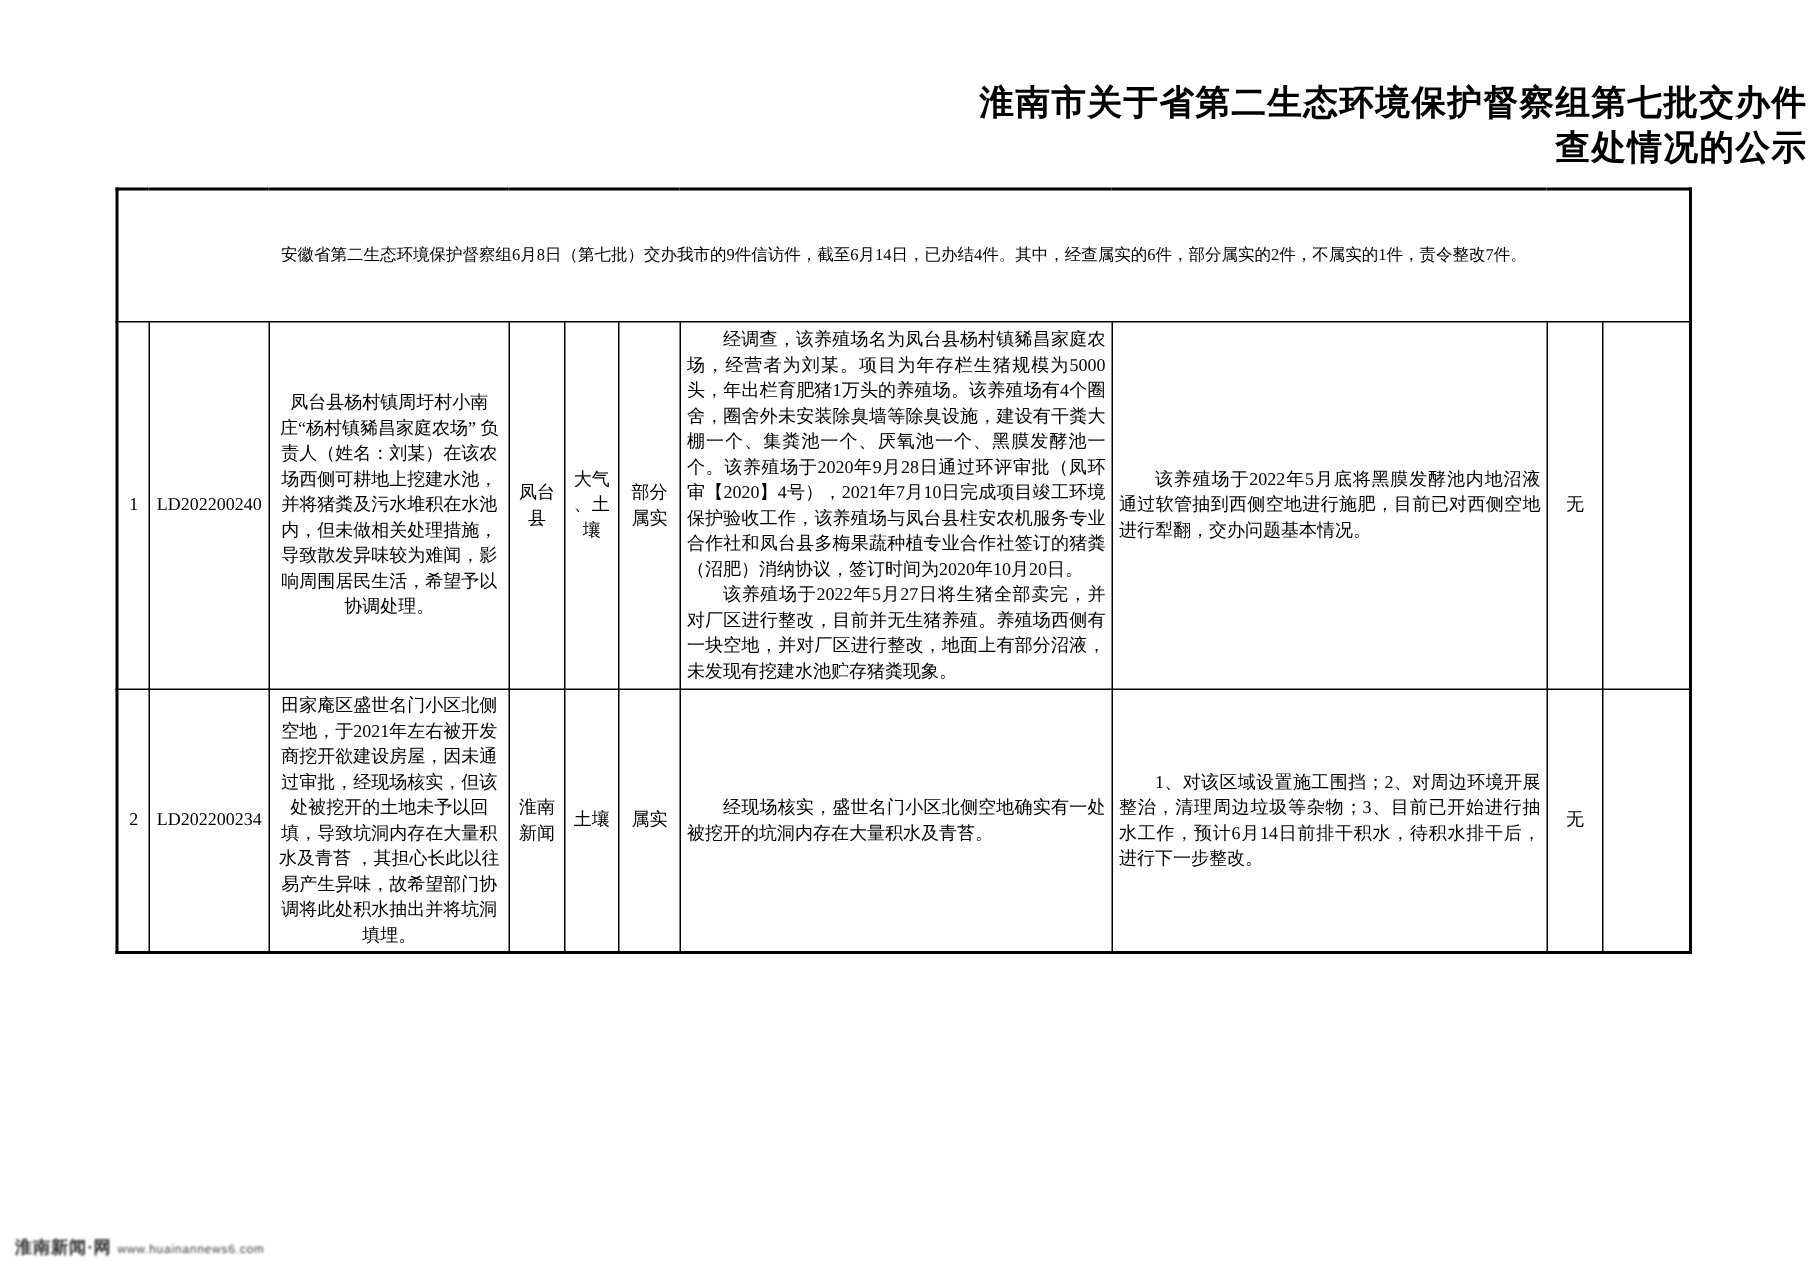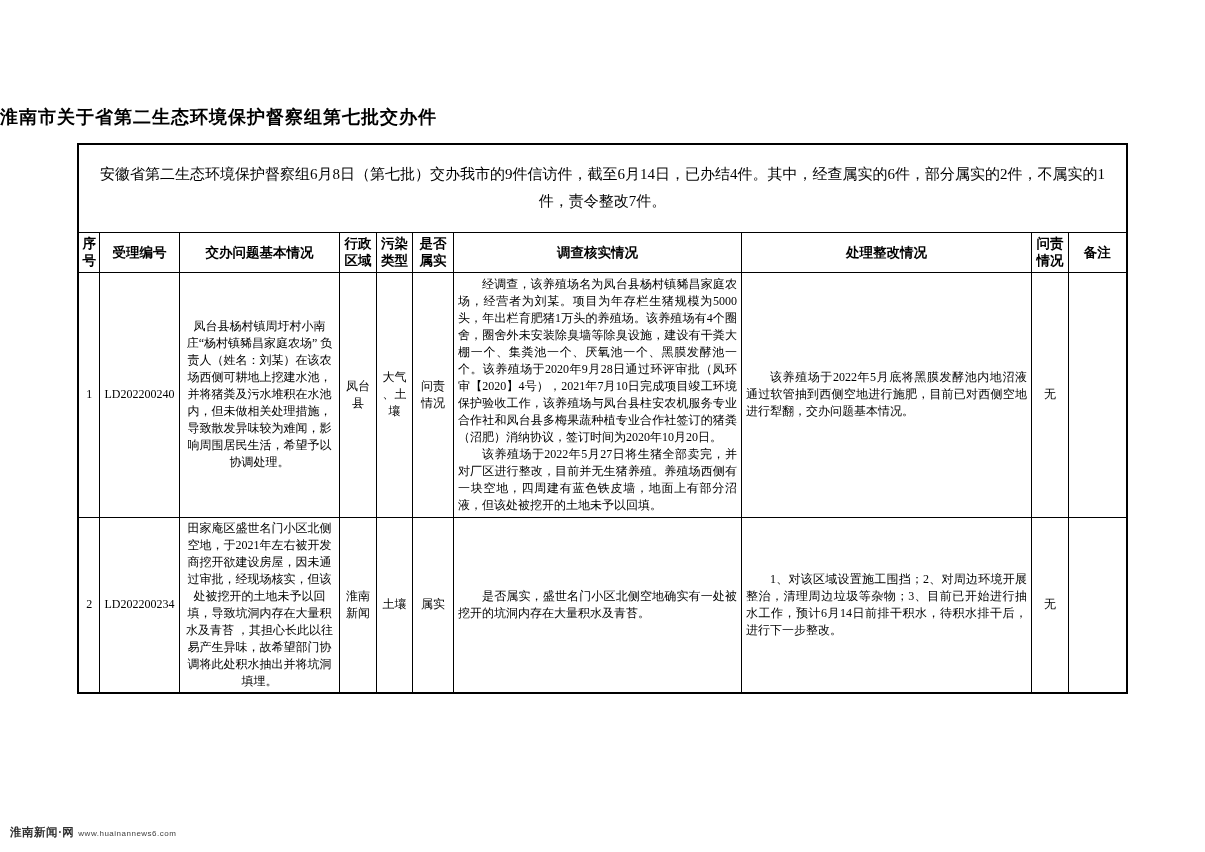--- a/index.html
+++ b/index.html
@@ -7,44 +7,44 @@
     width: 1205px; height: 852px;
     background: #ffffff;
     font-family: "Liberation Serif", "DejaVu Serif", serif;
     color: #000;
     overflow: hidden;
     position: relative;
   }
   .doc { width: 1205px; height: 852px; position: relative; }
 
   .title-block {
-    padding-top: 102px;
-    text-align: left;
+    padding-top: 54px;
+    text-align: right;
     font-weight: bold;
-    font-size: 18px;
+    font-size: 23px;
     line-height: 30px;
     letter-spacing: 1px;
   }
 
   table.report {
     width: 1048px;
     margin: 11px auto 0 auto;
     border-collapse: collapse;
     table-layout: fixed;
     border: 2px solid #000;
   }
   table.report td, table.report th {
     border: 1px solid #000;
     vertical-align: middle;
     font-weight: normal;
   }
 
   td.intro-cell {
     height: 88px;
-    font-size: 15px;
+    font-size: 11px;
     line-height: 27px;
     text-align: center;
     padding: 0 13px;
   }
 
   tr.head-row { height: 40px; }
   tr.head-row th {
     font-size: 13.5px;
     font-weight: bold;
     text-align: center;
@@ -96,20 +96,21 @@
     letter-spacing: 0.5px;
   }
 </style>
 </head>
 <body>
 
 <div class="doc">
 
   <div class="title-block">
     <div>淮南市关于省第二生态环境保护督察组第七批交办件</div>
+    <div>查处情况的公示</div>
   </div>
 
   <table class="report">
     <colgroup>
       <col style="width:21px">
       <col style="width:80px">
       <col style="width:160px">
       <col style="width:37px">
       <col style="width:36px">
       <col style="width:41px">
@@ -117,60 +118,48 @@
       <col style="width:290px">
       <col style="width:37px">
       <col style="width:58px">
     </colgroup>
 
     <tbody>
         <tr>
       <td class="intro-cell" colspan="10">安徽省第二生态环境保护督察组6月8日（第七批）交办我市的9件信访件，截至6月14日，已办结4件。其中，经查属实的6件，部分属实的2件，不属实的1件，责令整改7件。</td>
     </tr>
 
-    <tr class="head-row">
-      <th>序号</th>
-      <th>受理编号</th>
-      <th>交办问题基本情况</th>
-      <th>行政区域</th>
-      <th>污染类型</th>
-      <th>是否属实</th>
-      <th>调查核实情况</th>
-      <th>处理整改情况</th>
-      <th>问责情况</th>
-      <th>备注</th>
-    </tr>
 
     <tr class="data-row data-row-1">
       <td>1</td>
       <td>LD202200240</td>
       <td class="problem-cell">凤台县杨村镇周圩村小南庄“杨村镇豨昌家庭农场” 负责人（姓名：刘某）在该农场西侧可耕地上挖建水池，并将猪粪及污水堆积在水池内，但未做相关处理措施，导致散发异味较为难闻，影响周围居民生活，希望予以协调处理。</td>
       <td class="narrow">凤台县</td>
       <td class="narrow">大气、土壤</td>
-      <td class="narrow">问责情况</td>
+      <td class="narrow">部分属实</td>
       <td class="long-text">
         <p>经调查，该养殖场名为凤台县杨村镇豨昌家庭农场，经营者为刘某。项目为年存栏生猪规模为5000头，年出栏育肥猪1万头的养殖场。该养殖场有4个圈舍，圈舍外未安装除臭墙等除臭设施，建设有干粪大棚一个、集粪池一个、厌氧池一个、黑膜发酵池一个。该养殖场于2020年9月28日通过环评审批（凤环审【2020】4号），2021年7月10日完成项目竣工环境保护验收工作，该养殖场与凤台县柱安农机服务专业合作社和凤台县多梅果蔬种植专业合作社签订的猪粪（沼肥）消纳协议，签订时间为2020年10月20日。</p>
-        <p>该养殖场于2022年5月27日将生猪全部卖完，并对厂区进行整改，目前并无生猪养殖。养殖场西侧有一块空地，四周建有蓝色铁皮墙，地面上有部分沼液，但该处被挖开的土地未予以回填。</p>
+        <p>该养殖场于2022年5月27日将生猪全部卖完，并对厂区进行整改，目前并无生猪养殖。养殖场西侧有一块空地，并对厂区进行整改，地面上有部分沼液，未发现有挖建水池贮存猪粪现象。</p>
       </td>
       <td class="long-text">
         <p>该养殖场于2022年5月底将黑膜发酵池内地沼液通过软管抽到西侧空地进行施肥，目前已对西侧空地进行犁翻，交办问题基本情况。</p>
       </td>
       <td>无</td>
       <td></td>
     </tr>
 
     <tr class="data-row data-row-2">
       <td>2</td>
       <td>LD202200234</td>
       <td class="problem-cell">田家庵区盛世名门小区北侧空地，于2021年左右被开发商挖开欲建设房屋，因未通过审批，经现场核实，但该处被挖开的土地未予以回填，导致坑洞内存在大量积水及青苔 ，其担心长此以往易产生异味，故希望部门协调将此处积水抽出并将坑洞填埋。</td>
       <td class="narrow">淮南新闻</td>
       <td class="narrow">土壤</td>
       <td class="narrow">属实</td>
       <td class="long-text">
-        <p>是否属实，盛世名门小区北侧空地确实有一处被挖开的坑洞内存在大量积水及青苔。</p>
+        <p>经现场核实，盛世名门小区北侧空地确实有一处被挖开的坑洞内存在大量积水及青苔。</p>
       </td>
       <td class="long-text">
         <p>1、对该区域设置施工围挡；2、对周边环境开展整治，清理周边垃圾等杂物；3、目前已开始进行抽水工作，预计6月14日前排干积水，待积水排干后，进行下一步整改。</p>
       </td>
       <td>无</td>
       <td></td>
     </tr>
   </tbody>
     </table>
 

